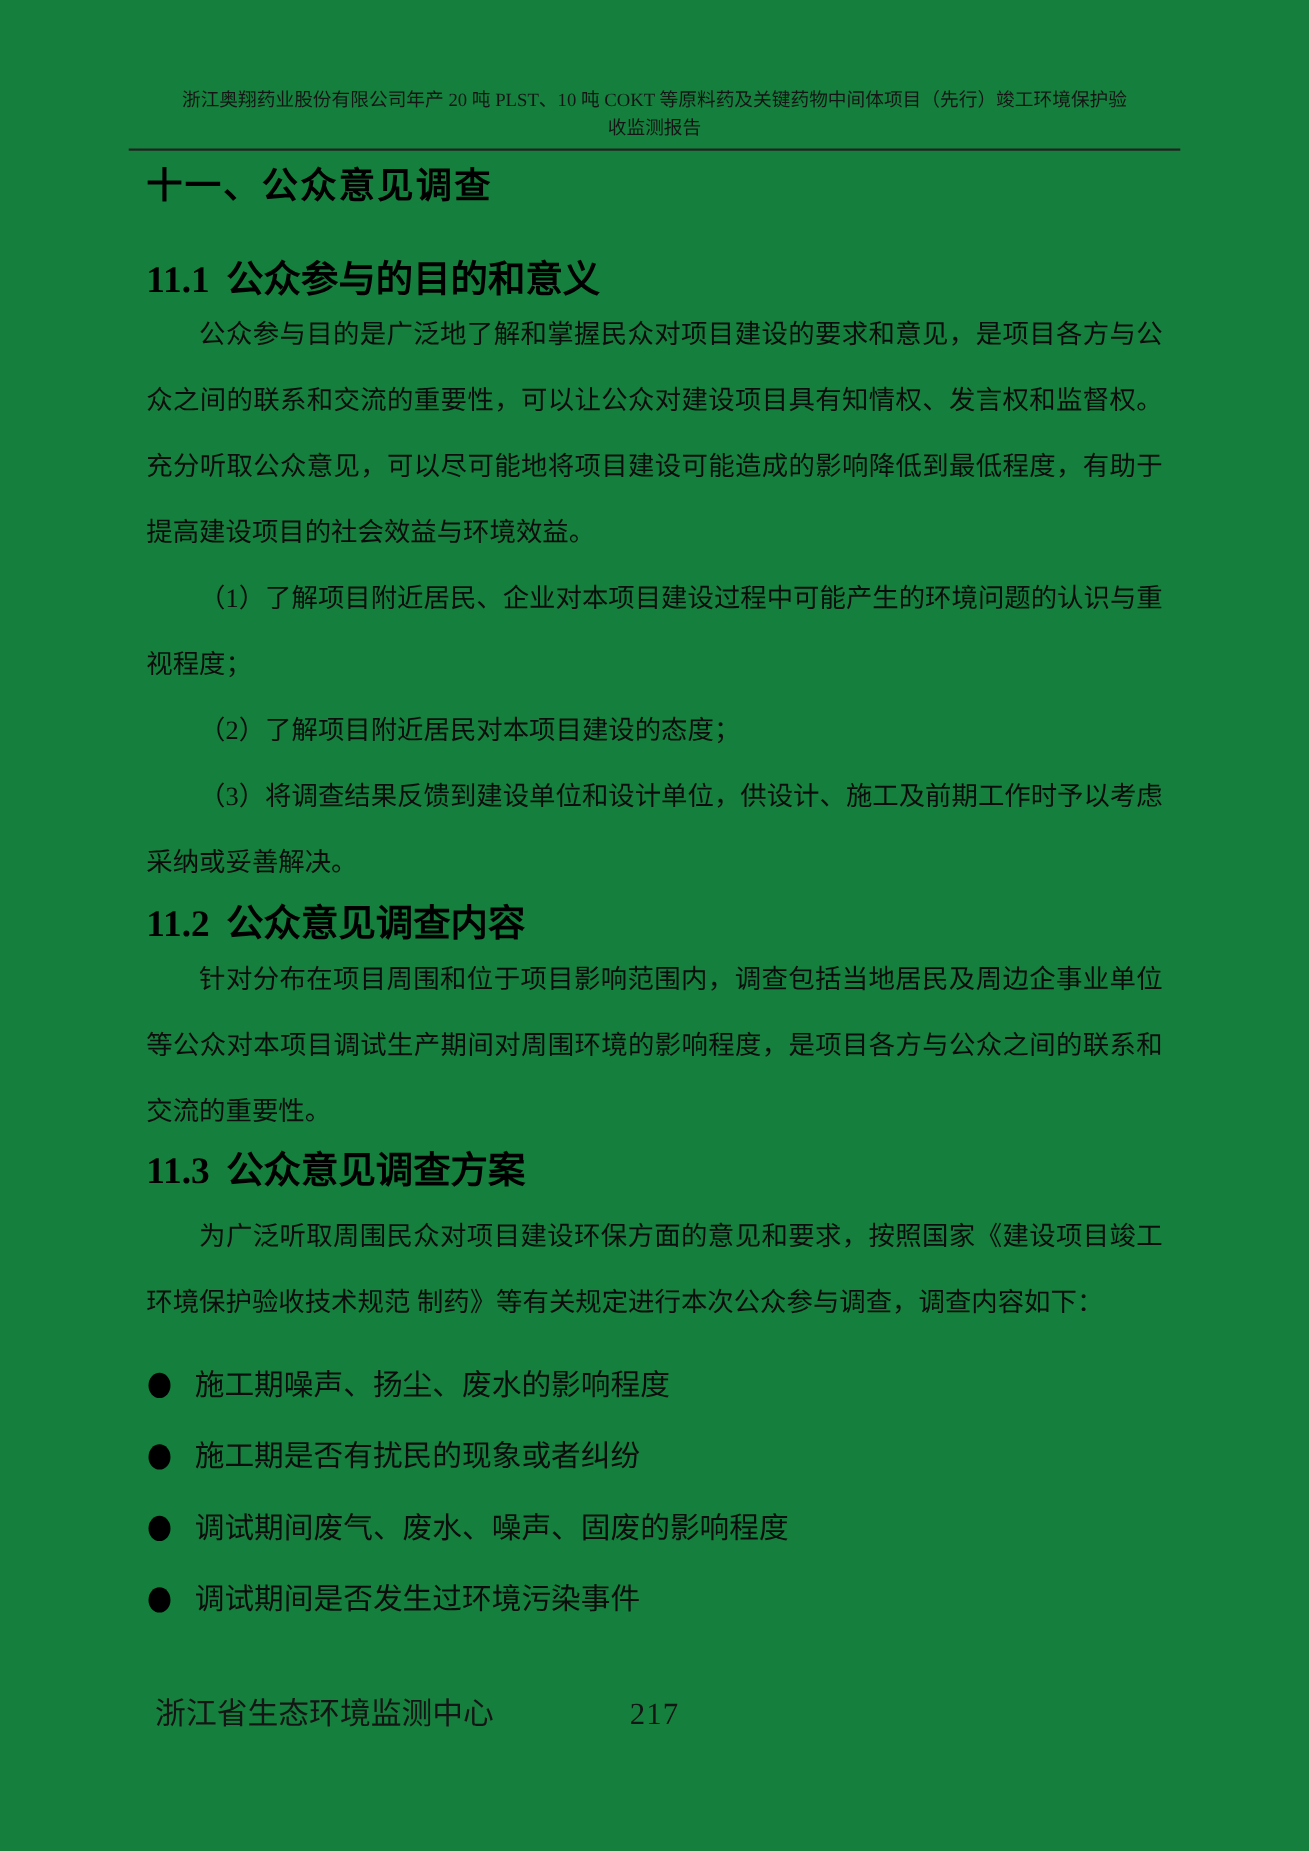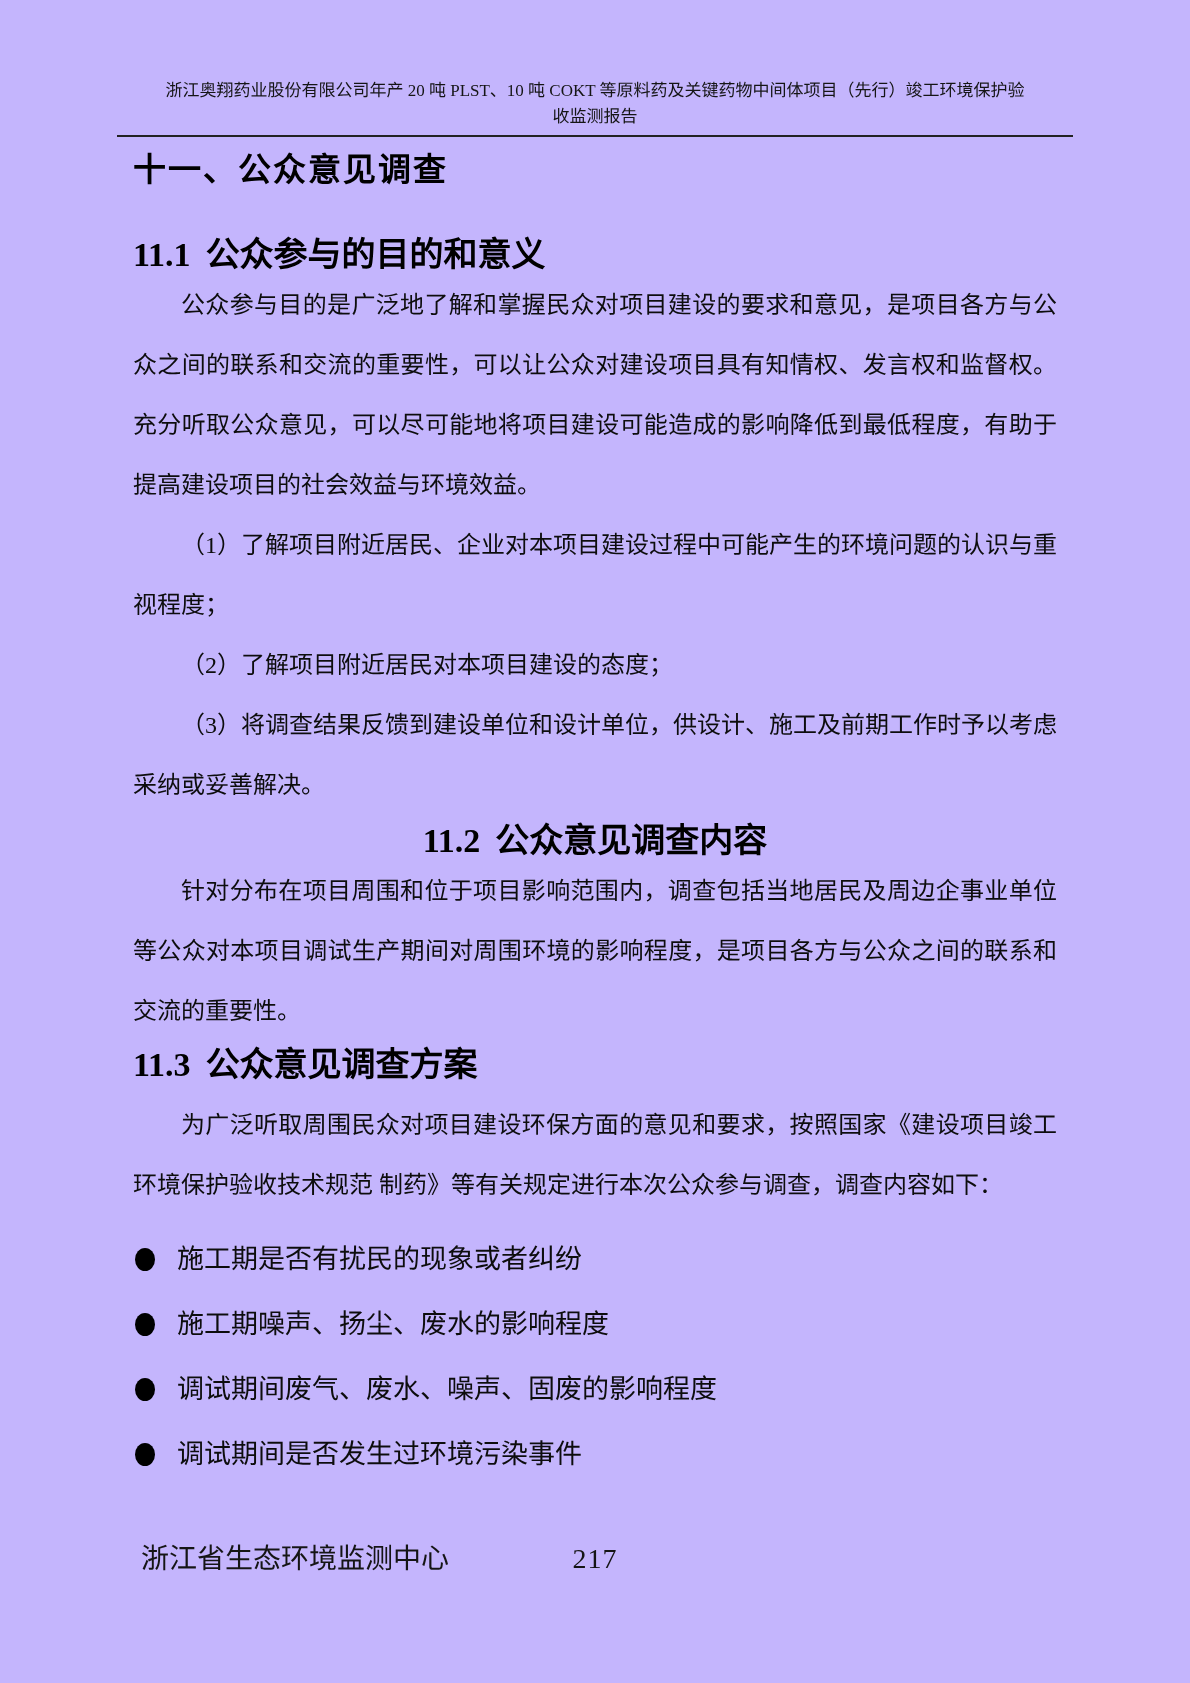--- a/index.html
+++ b/index.html
@@ -2,21 +2,21 @@
 <html lang="zh-CN"><head>
 <meta charset="utf-8">
 <style>
   * { margin: 0; padding: 0; box-sizing: border-box; }
   html, body { background: #ffffff; }
   .page {
     position: relative;
     width: 1190px;
     height: 1683px;
     margin: 0 auto;
-    background: #c4b5fd;
+    background: #15803d;
     color: #111111;
     font-family: "Liberation Serif", "DejaVu Serif", serif;
     overflow: hidden;
   }
   .content { padding: 0 133px; }
 
   
   .doc-header {
     padding-top: 78px;
     text-align: center;
@@ -44,21 +44,21 @@
 
   
   .section-heading {
     font-size: 34px;
     font-weight: bold;
     line-height: 40px;
     color: #000000;
   }
   .section-heading .num { margin-right: 15px; letter-spacing: 0; }
   .mt-s1 { margin-top: 42px; }
-  .mt-s2 { margin-top: 6px; text-align: center; }
+  .mt-s2 { margin-top: 6px; }
   .mt-s3 { margin-top: 4px; }
 
   
   p.body {
     font-size: 24px;
     line-height: 60px;
     text-align: justify;
     text-align-last: left;
     text-indent: 2em;
     color: #0d0d0d;
@@ -133,25 +133,25 @@
     <p class="body">针对分布在项目周围和位于项目影响范围内，调查包括当地居民及周边企事业单位等公众对本项目调试生产期间对周围环境的影响程度，是项目各方与公众之间的联系和交流的重要性。</p>
 
     <div class="section-heading mt-s3">
       <span class="num">11.3</span><span>公众意见调查方案</span>
     </div>
     <p class="body mt-p">为广泛听取周围民众对项目建设环保方面的意见和要求，按照国家《建设项目竣工环境保护验收技术规范 制药》等有关规定进行本次公众参与调查，调查内容如下：</p>
 
     <div class="bullet-list">
       <div class="bullet-item">
         <span class="bullet-dot"></span>
-        <span>施工期是否有扰民的现象或者纠纷</span>
+        <span>施工期噪声、扬尘、废水的影响程度</span>
       </div>
       <div class="bullet-item">
         <span class="bullet-dot"></span>
-        <span>施工期噪声、扬尘、废水的影响程度</span>
+        <span>施工期是否有扰民的现象或者纠纷</span>
       </div>
       <div class="bullet-item">
         <span class="bullet-dot"></span>
         <span>调试期间废气、废水、噪声、固废的影响程度</span>
       </div>
       <div class="bullet-item">
         <span class="bullet-dot"></span>
         <span>调试期间是否发生过环境污染事件</span>
       </div>
     </div>

